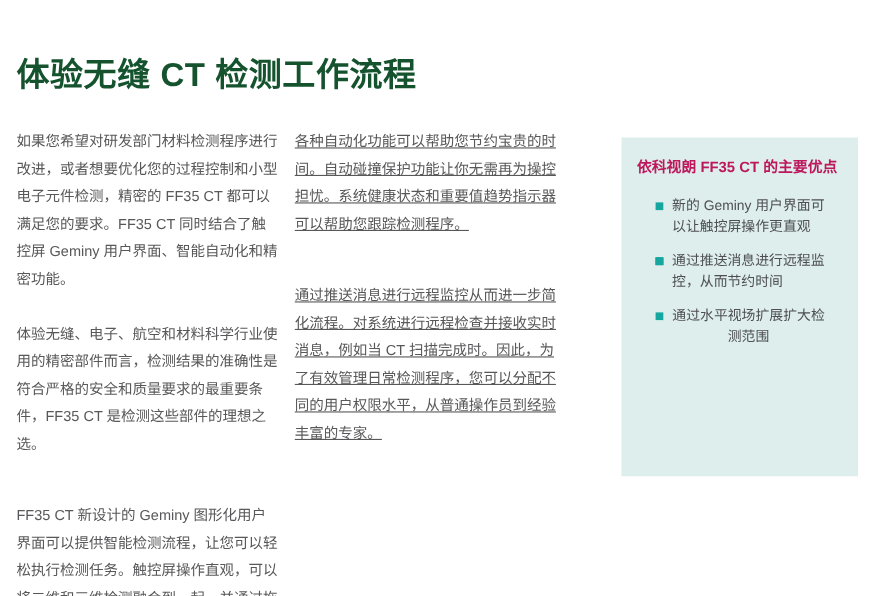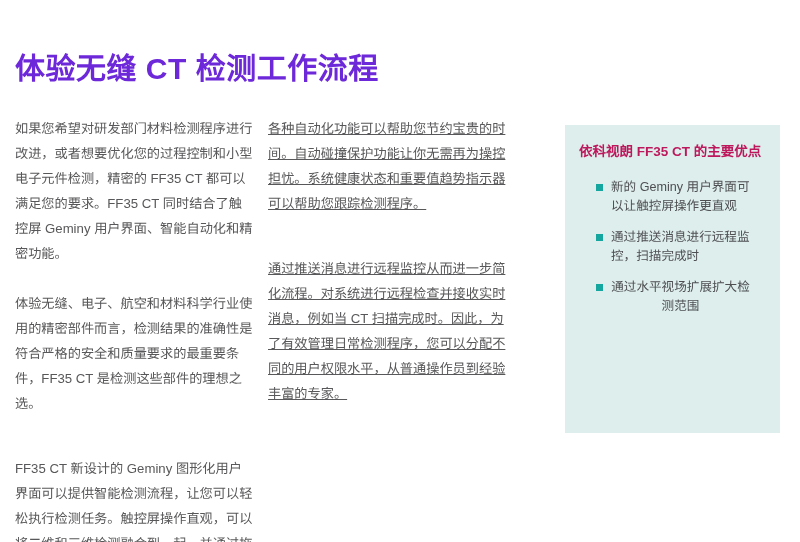--- a/index.html
+++ b/index.html
@@ -24,21 +24,21 @@
     box-sizing: border-box;
   }
 
   
   .page-title {
     position: absolute;
     left: 15px;
     top: 30px;
     font-size: 30px;
     font-weight: bold;
-    color: #6d28d9;
+    color: #14532d;
     letter-spacing: 0.5px;
     line-height: 1.25;
     white-space: nowrap;
   }
 
   
   .col {
     position: absolute;
     top: 116px;
     font-size: 13.2px;
@@ -127,21 +127,21 @@
         <span>新的 Geminy 用户界面可以让触控屏操作更直观</span>
       </li>
       <li>
         <span class="bullet-square"></span>
       </li>
       <li>
         <span class="bullet-square"></span>
       </li>
       <li>
         <span class="bullet-square"></span>
-        <span>通过推送消息进行远程监控，扫描完成时</span>
+        <span>通过推送消息进行远程监控，从而节约时间</span>
       </li>
       <li>
         <span class="bullet-square"></span>
         <span>通过水平视场扩展扩大检测范围</span>
       </li>
     </ul>
   </aside>
 
 </div>
 

